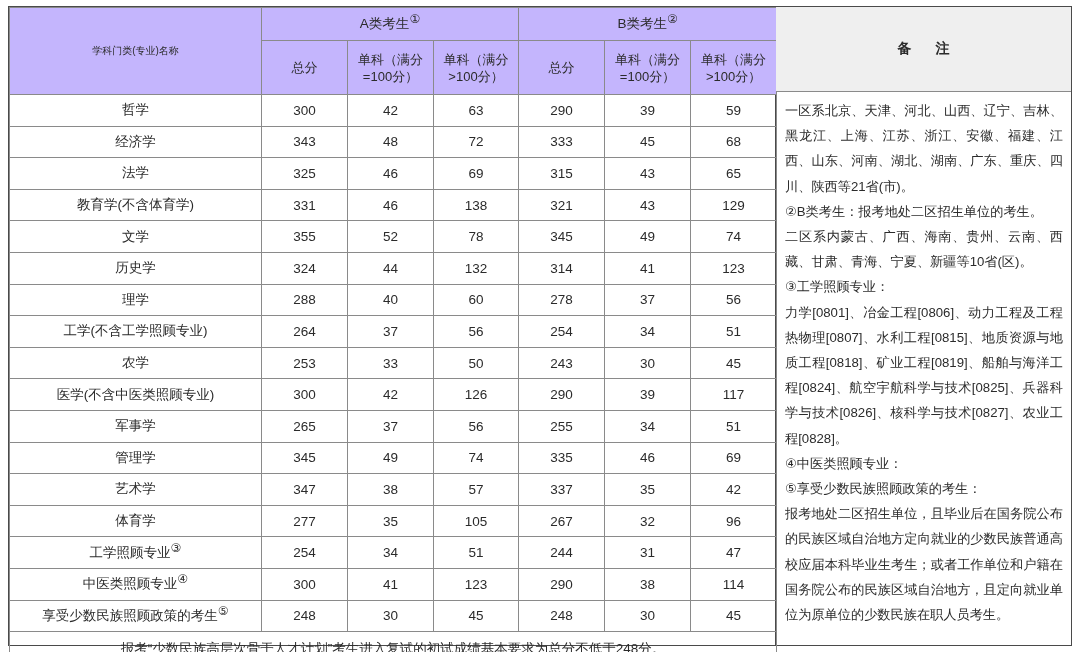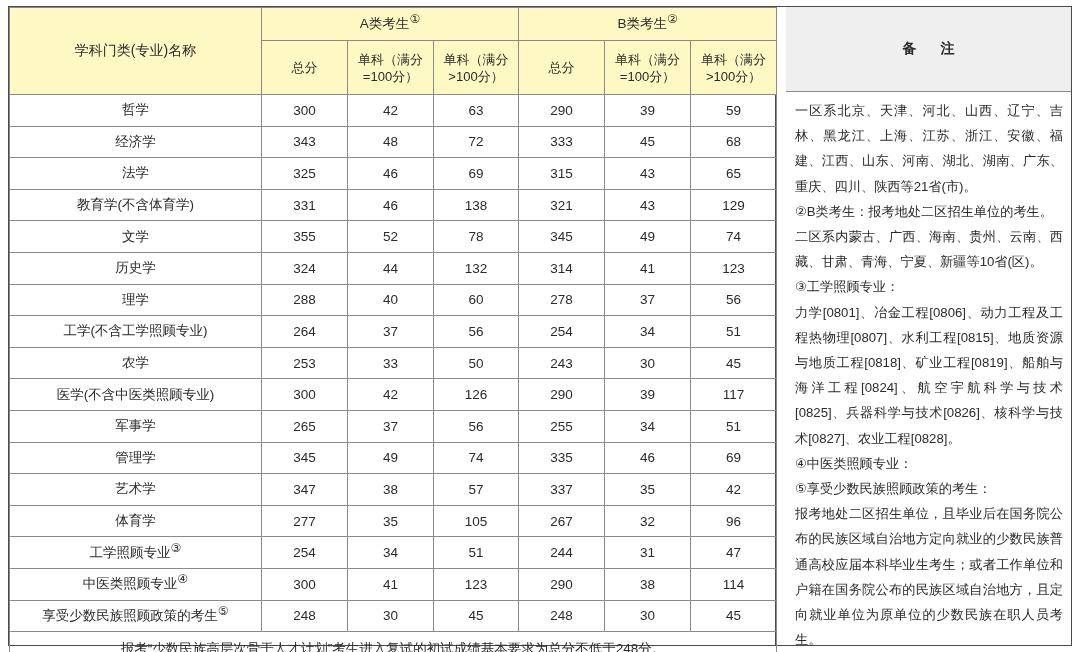--- a/index.html
+++ b/index.html
@@ -51,29 +51,29 @@
   }
   table.score td, table.score th {
     border: 1px solid #8a8a8a;
     text-align: center;
     vertical-align: middle;
     font-weight: normal;
     padding: 0;
     color: #2b2b2b;
   }
   table.score tr.head-row th {
-    background: #fef9c3;
+    background: #c4b5fd;
     border-color: #8a8a8a;
   }
   table.score tr.head-row th.thick-sep {
     border-left: 1px solid #5a5a5a;
   }
   .hdr-top { height: 32px; font-size: 13.5px; font-weight: bold; }
   .hdr-sub { height: 53px; font-size: 13px; line-height: 17px; }
-  .col-name-head { font-size: 14px; }
+  .col-name-head { font-size: 10px; }
 
   td.subject {
     height: 30.6px;
     font-size: 13.5px;
     text-align: center;
     padding: 0 4px;
   }
   td.num {
     height: 30.6px;
     font-size: 13.5px;
@@ -91,21 +91,20 @@
     padding-left: 14px;
     font-size: 13.5px;
   }
 
   
   .notes-side {
     flex: 1 1 auto;
     display: flex;
     flex-direction: column;
     box-sizing: border-box;
-    padding-left: 10px;
   }
   .notes-head {
     height: 85px;
     flex: 0 0 85px;
     background: #efefef;
     border-bottom: 1px solid #8a8a8a;
     display: flex;
     align-items: center;
     justify-content: center;
     font-size: 14px;

